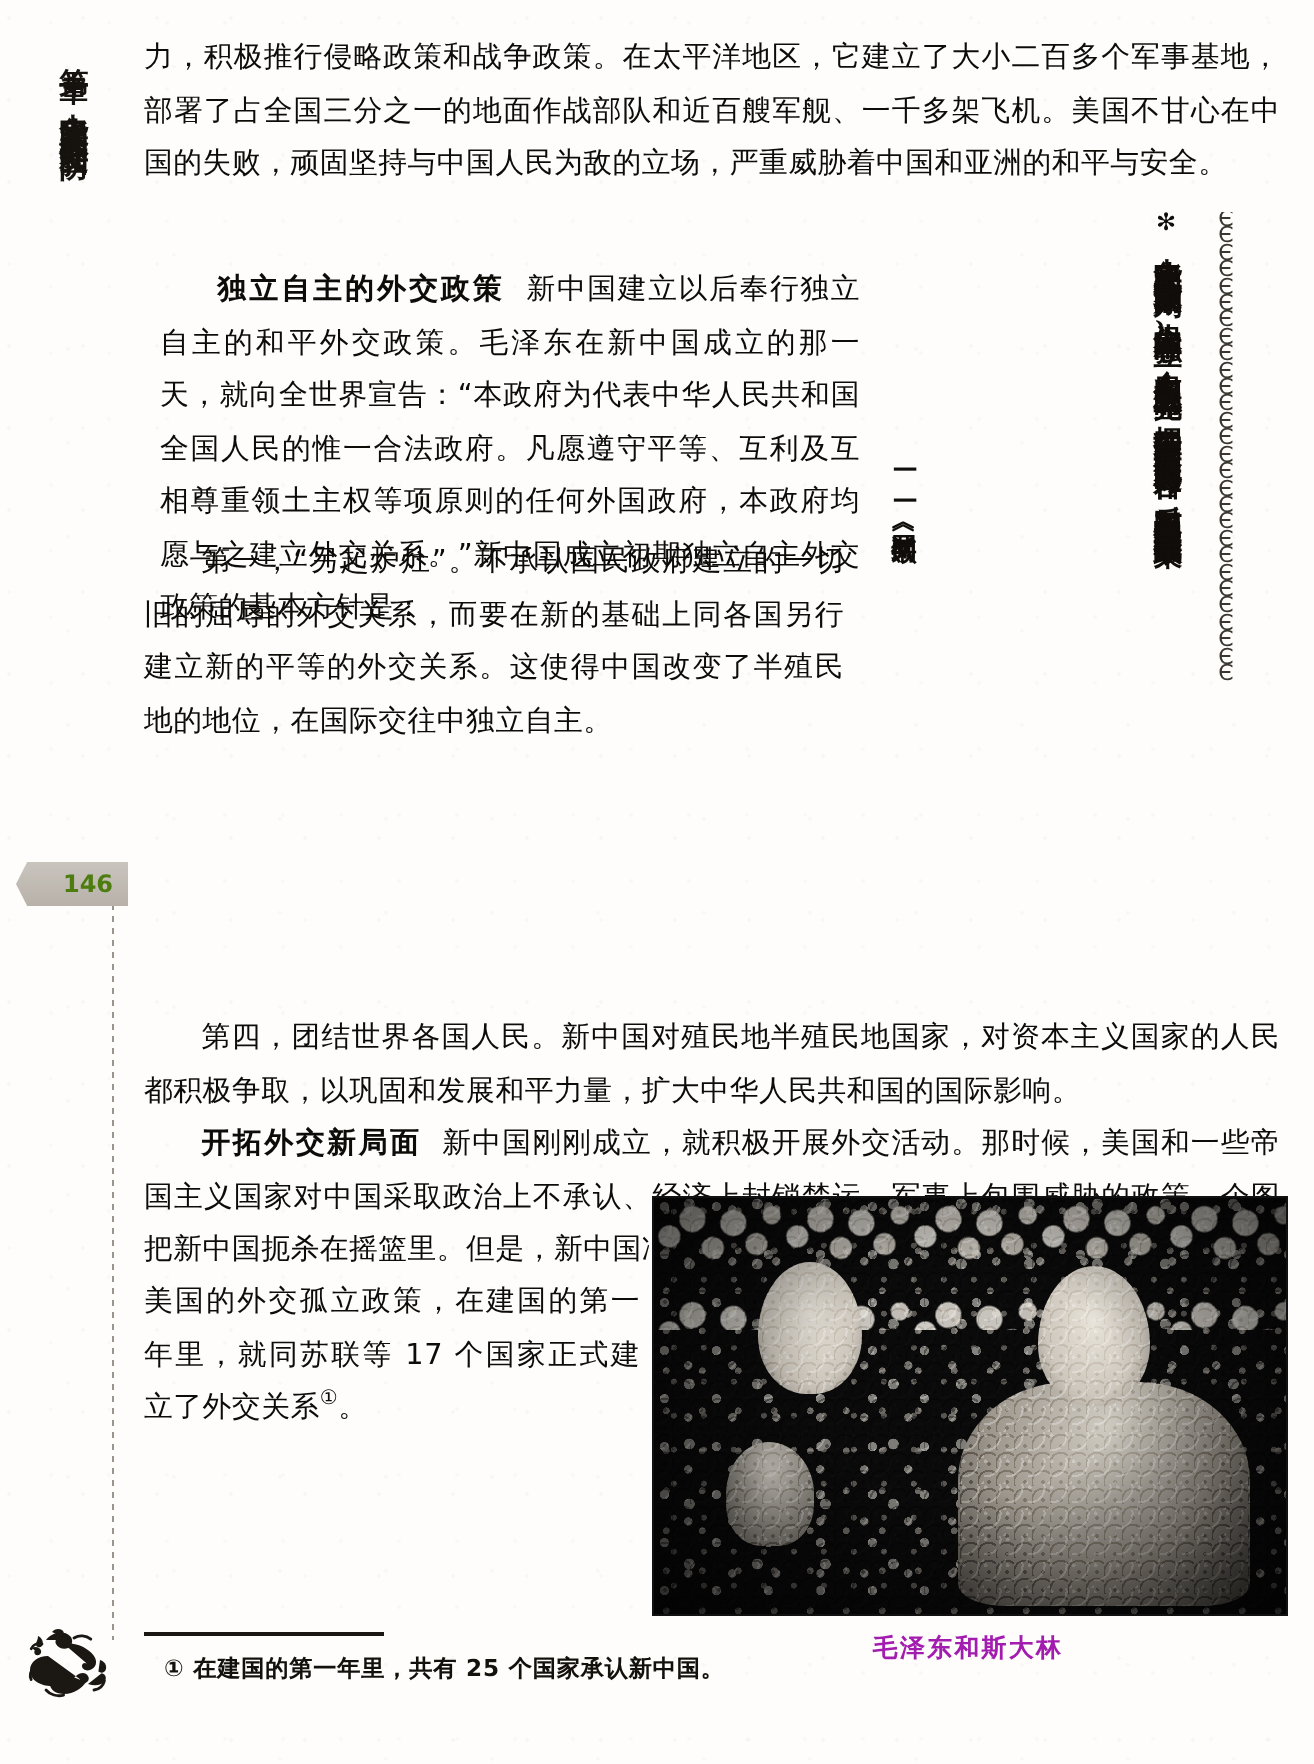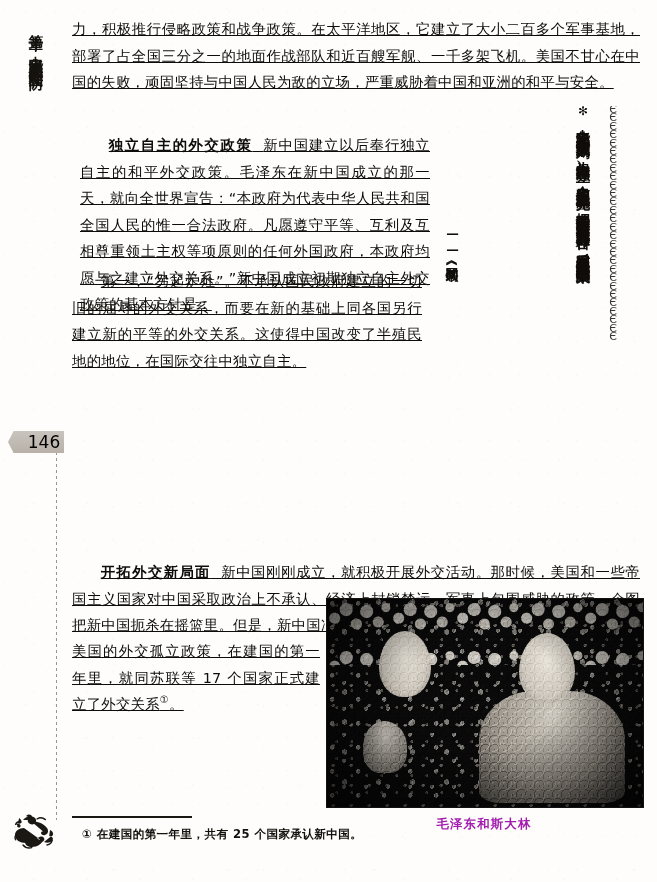--- a/index.html
+++ b/index.html
@@ -82,38 +82,37 @@
     width: 56px; height: 22px;
     background: linear-gradient(180deg, #c9c4bd 0%, #b7b1a9 100%);
     clip-path: polygon(0% 50%, 10% 0%, 100% 0%, 100% 100%, 10% 100%);
   }
   .page-flag .flag-num {
     position: absolute;
     left: 14px; top: 4px;
     width: 44px;
     text-align: center;
     font-family: "DejaVu Sans", "Liberation Sans", sans-serif;
-    font-weight: 400;
-    font-size: 17px;
+    font-weight: 700;
+    font-size: 12px;
     line-height: 20px;
-    color: #000000;
+    color: #4d7c0f;
   }
 
   
   .col {
     position: absolute;
     z-index: 3;
     font-family: "DejaVu Sans", "Liberation Sans", sans-serif;
     color: #0e0c09;
     font-size: 14.4px;
     line-height: 26.5px;
     letter-spacing: 0.25px;
     text-align: justify;
     text-justify: inter-character;
-    text-decoration: underline;
   }
   .col p { margin: 0; text-indent: 2em; }
   .col p.noindent { text-indent: 0; }
   .run-head { font-weight: 700; letter-spacing: 1px; }
 
   
   #para-intro {
     left: 72px;
     top: 16px;
     width: 568px;
@@ -360,20 +359,23 @@
   <div class="col" id="para-policy">
     <p><span class="run-head">独立自主的外交政策</span>&nbsp;&nbsp;<span>新中国建立以后奉行独立自主的和平外交政策。毛泽东在新中国成立的那一天，就向全世界宣告：“本政府为代表中华人民共和国全国人民的惟一合法政府。凡愿遵守平等、互利及互相尊重领土主权等项原则的任何外国政府，本政府均愿与之建立外交关系。”新中国成立初期独立自主外交政策的基本方针是：</span></p>
   </div>
 
   <div class="col" id="para-first">
     <p>第一，“另起炉灶”。不承认国民政府建立的一切旧的屈辱的外交关系，而要在新的基础上同各国另行建立新的平等的外交关系。这使得中国改变了半殖民地的地位，在国际交往中独立自主。</p>
   </div>
 
 
 
+  <div class="col" id="para-fourth">
+    <p>第四，团结世界各国人民。新中国对殖民地半殖民地国家，对资本主义国家的人民都积极争取，以巩固和发展和平力量，扩大中华人民共和国的国际影响。</p>
+  </div>
 
   <div class="col" id="para-open">
     <p><span class="run-head">开拓外交新局面</span>&nbsp;&nbsp;<span>新中国刚刚成立，就积极开展外交活动。那时候，美国和一些帝国主义国家对中国采取政治上不承认、经济上封锁禁运、军事上包围威胁的政策，企图把新中国扼杀在摇篮里。但是，新中国冲破了</span></p>
   </div>
 
   <div class="col" id="para-open-wrap">
     <p class="noindent"><span>美国的外交孤立政策，在建国的第一年里，就同苏联等 17 个国家正式建立了外交关系</span><sup class="fn">①</sup><span>。</span></p>
   </div>
 
 

